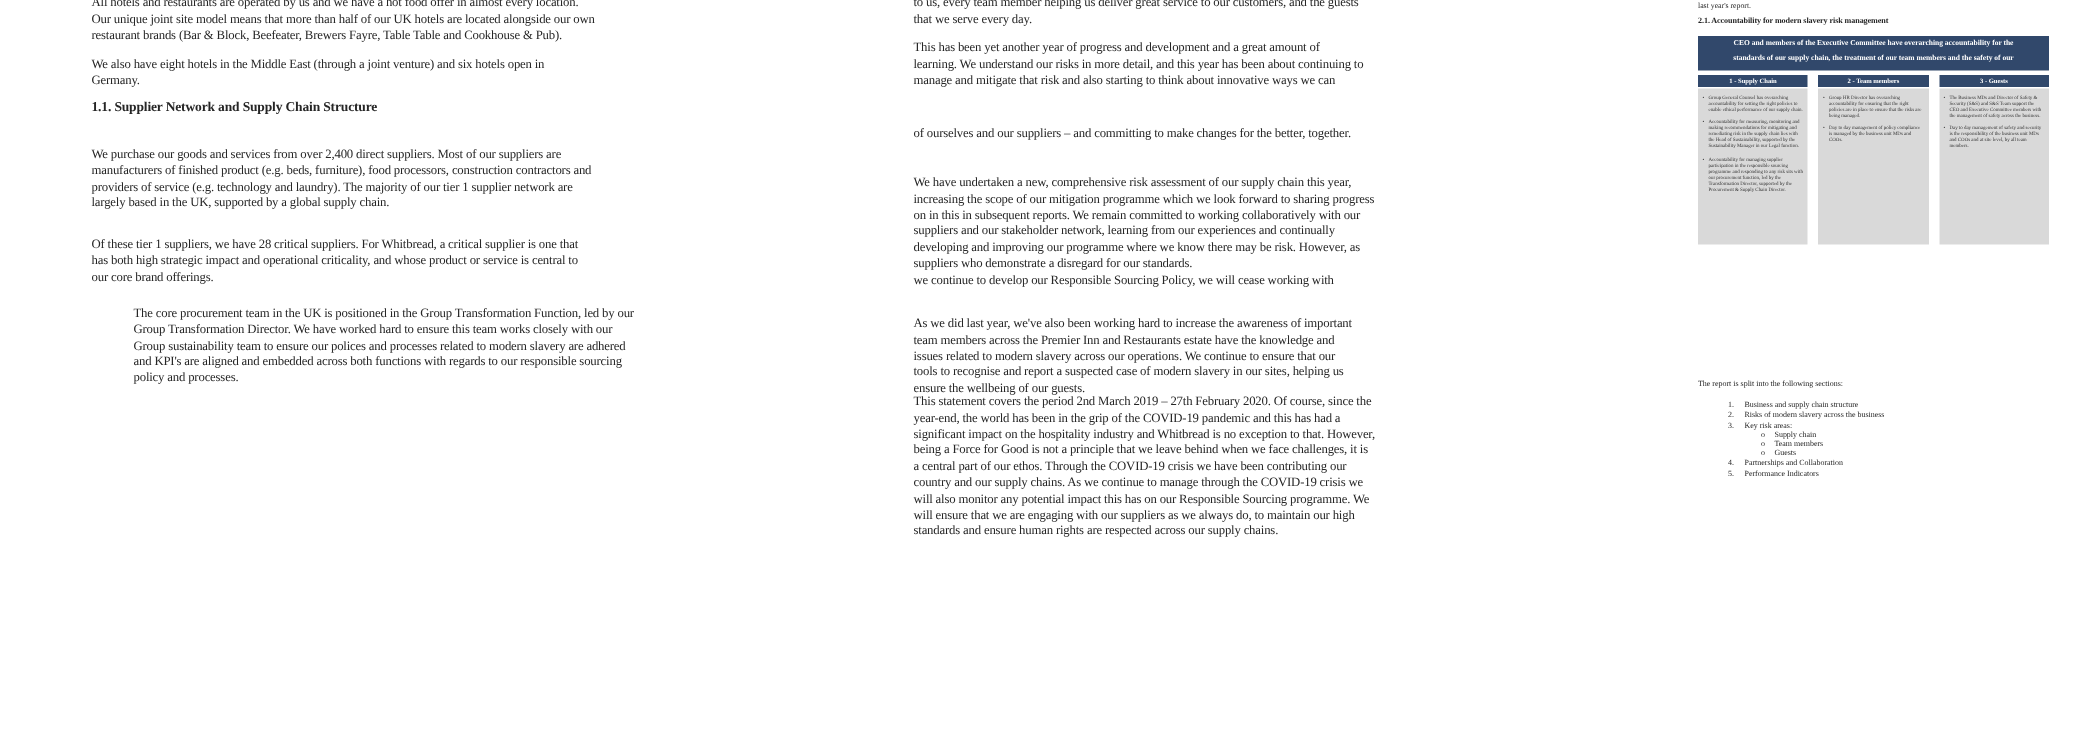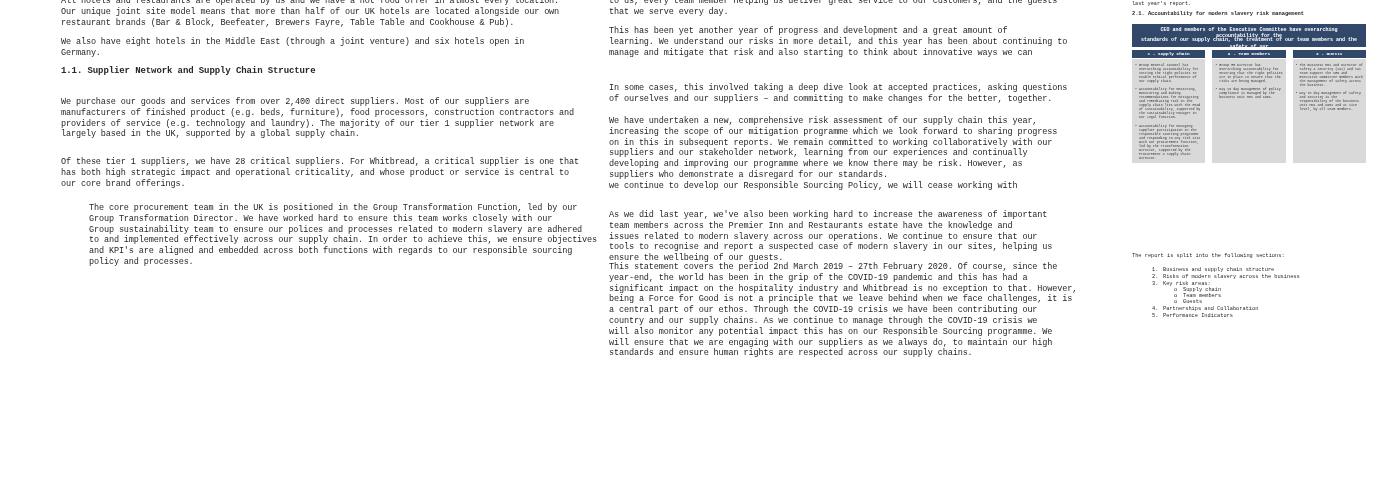--- a/index.html
+++ b/index.html
@@ -1,17 +1,17 @@
 <!DOCTYPE html>
 <html><head>
 <meta charset="utf-8">
 <style>
   html,body{margin:0;padding:0;background:#fff;}
   .canvas{position:relative;width:1400px;height:404px;background:#ffffff;overflow:hidden;
-          font-family:Liberation Mono, monospace;color:#262626;}
+          font-family:Liberation Serif, serif;color:#262626;}
   
   .para{position:absolute;white-space:nowrap;font-size:8.5px;line-height:10.8px;letter-spacing:-0.12px;}
   .tline{height:10.8px;}
   .pL{left:61px;width:396px;}
   .pM{left:609px;width:396px;}
   
   .lp1{top:-4px;} .lp2{top:37px;}
   .lh1{top:66px;font-weight:bold;font-size:9px;letter-spacing:-0.1px;}
   .lp3{top:97px;} .lp4{top:157px;} .lp5{top:203px;margin-left:28px;}
   
@@ -64,36 +64,34 @@
     </div>
   <div class="para pL lp4">
       <div class="tline">Of these tier 1 suppliers, we have 28 critical suppliers. For Whitbread, a critical supplier is one that</div>
       <div class="tline">has both high strategic impact and operational criticality, and whose product or service is central to</div>
       <div class="tline">our core brand offerings.</div>
     </div>
   <div class="para pL lp5">
       <div class="tline">The core procurement team in the UK is positioned in the Group Transformation Function, led by our</div>
       <div class="tline">Group Transformation Director. We have worked hard to ensure this team works closely with our</div>
       <div class="tline">Group sustainability team to ensure our polices and processes related to modern slavery are adhered</div>
-      <div class="tline">to and implemented effectively across our supply chain. In order to achieve this, we ensure objectives</div>
       <div class="tline">and KPI's are aligned and embedded across both functions with regards to our responsible sourcing</div>
       <div class="tline">policy and processes.</div>
     </div>
 
   <div class="para pM mp1">
       <div class="tline">to us, every team member helping us deliver great service to our customers, and the guests</div>
       <div class="tline">that we serve every day.</div>
     </div>
   <div class="para pM mp2">
       <div class="tline">This has been yet another year of progress and development and a great amount of</div>
       <div class="tline">learning.  We understand our risks in more detail, and this year has been about continuing to</div>
       <div class="tline">manage and mitigate that risk and also starting to think about innovative ways we can</div>
     </div>
   <div class="para pM mp3">
-      <div class="tline">In some cases, this involved taking a deep dive look at accepted practices, asking questions</div>
       <div class="tline">of ourselves and our suppliers – and committing to make changes for the better, together.</div>
     </div>
   <div class="para pM mp4">
       <div class="tline">We have undertaken a new, comprehensive risk assessment of our supply chain this year,</div>
       <div class="tline">increasing the scope of our mitigation programme which we look forward to sharing progress</div>
       <div class="tline">on in this in subsequent reports. We remain committed to working collaboratively with our</div>
       <div class="tline">suppliers and our stakeholder network, learning from our experiences and continually</div>
       <div class="tline">developing and improving our programme where we know there may be risk.  However, as</div>
       <div class="tline">suppliers who demonstrate a disregard for our standards.</div>
       <div class="tline">we continue to develop our Responsible Sourcing Policy, we will cease working with</div>

